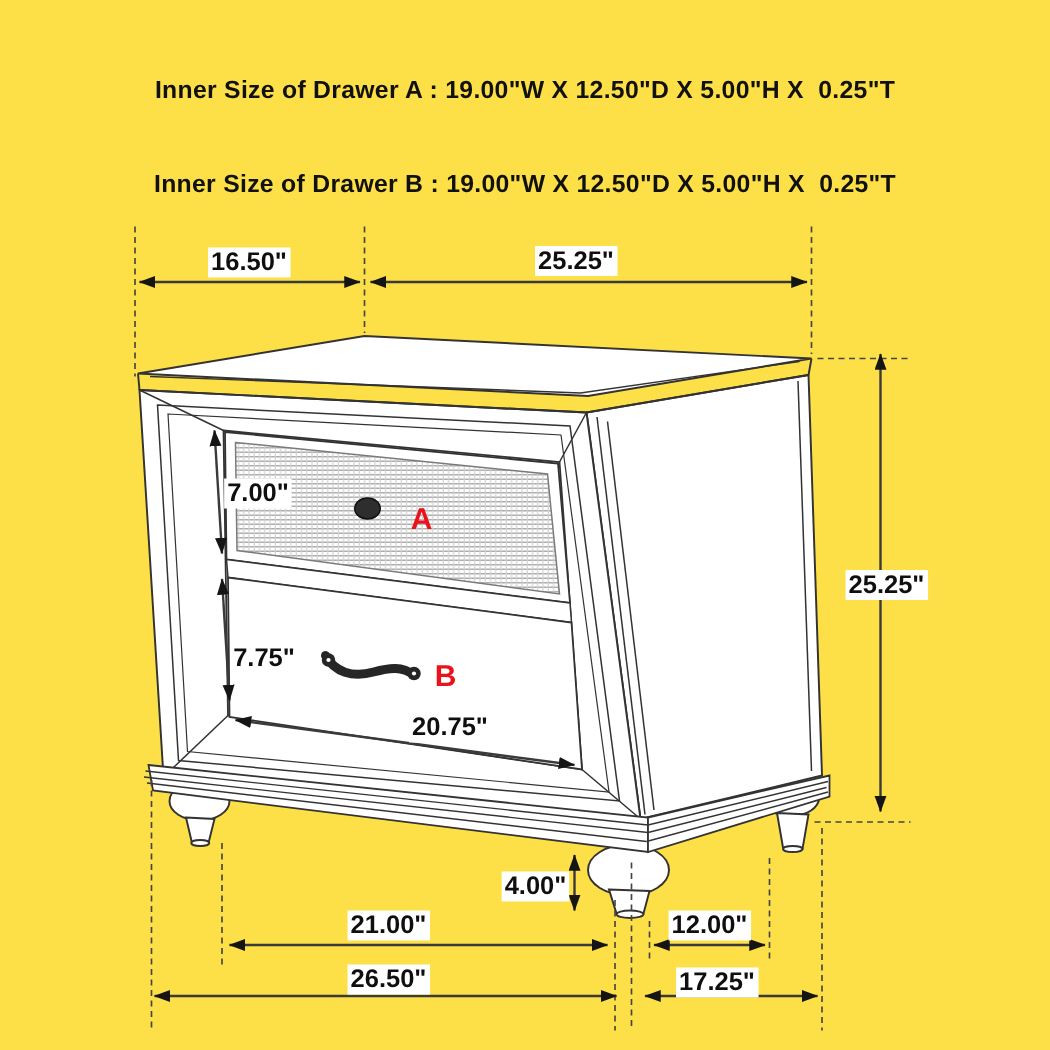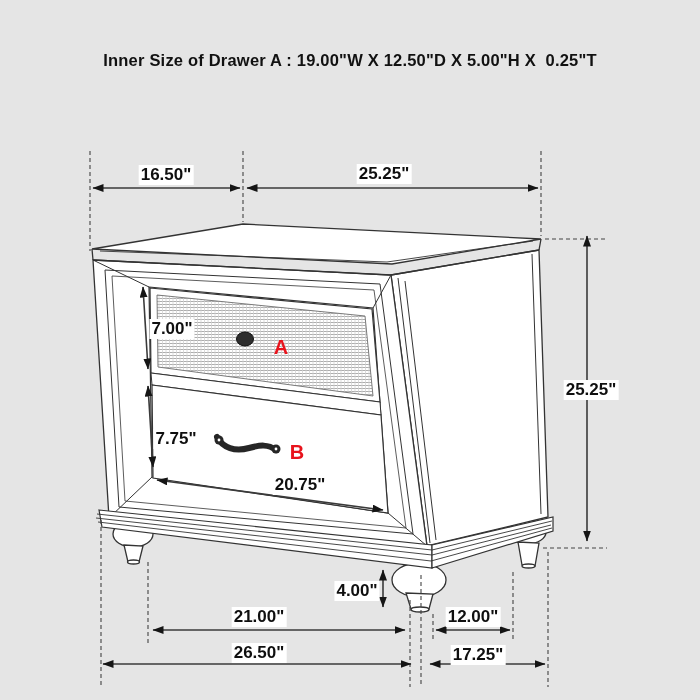--- a/index.html
+++ b/index.html
@@ -1,17 +1,17 @@
 <!DOCTYPE html>
 <html style="--marker_red: #e8131c;"><head>
 <meta charset="utf-8">
 <style>
   html,body { margin:0; padding:0; background:#ffffff; }
   .canvas {
-    position:relative; width:700px; height:700px; background:#e5e5e5;
+    position:relative; width:700px; height:700px; background:#fde047;
     font-family:"Liberation Sans", sans-serif; overflow:hidden;
   }
   .hdr {
     position:absolute; top:8px; left:0; right:0; text-align:center;
     font-weight:bold; font-size:16.5px; line-height:21px; color:#111;
     letter-spacing:0.2px; white-space:pre;
   }
   .drawing { position:absolute; left:0; top:0; }
   .dim {
     position:absolute; transform:translate(-50%,-50%);
@@ -24,20 +24,21 @@
     background:transparent;
   }
 </style>
 </head>
 <body>
 
 <div class="canvas">
 
   <div class="hdr">
     <div>Inner Size of Drawer A : 19.00"W X 12.50"D X 5.00"H X  0.25"T</div>
+    <div>Inner Size of Drawer B : 19.00"W X 12.50"D X 5.00"H X  0.25"T</div>
   </div>
 
   <svg class="drawing" width="700" height="700" viewBox="0 0 700 700">
     <defs>
       <marker id="ah" markerWidth="12" markerHeight="9" refX="10.5" refY="4" orient="auto-start-reverse" markerUnits="userSpaceOnUse">
         <path d="M0,0 L11,4 L0,8 Z" fill="#151515"></path>
       </marker>
       <pattern id="cane" width="7" height="6" patternUnits="userSpaceOnUse">
         <rect width="7" height="6" fill="#ffffff"></rect>
         <path d="M0,1.5 H7 M0,4.5 H7" stroke="#adadad" stroke-width="1"></path>

